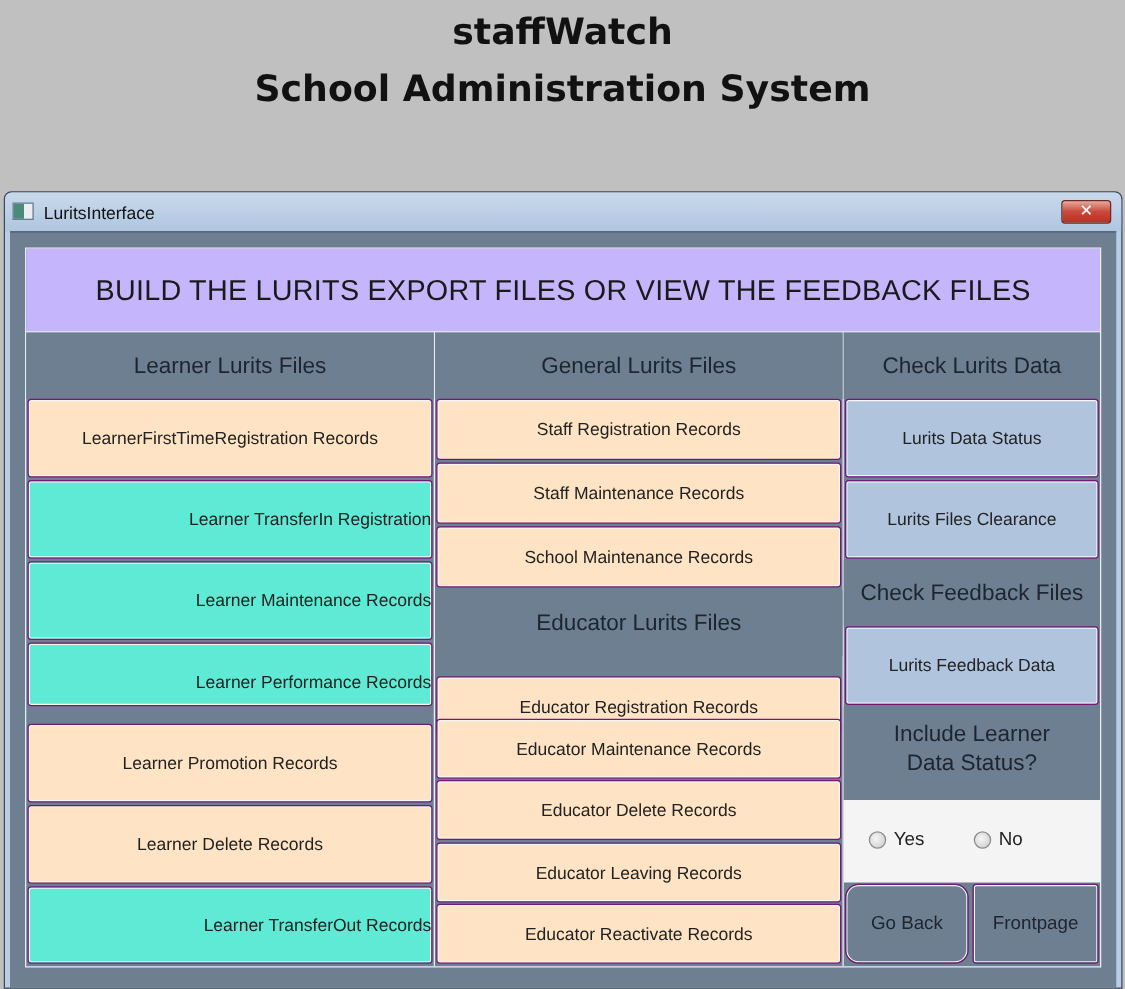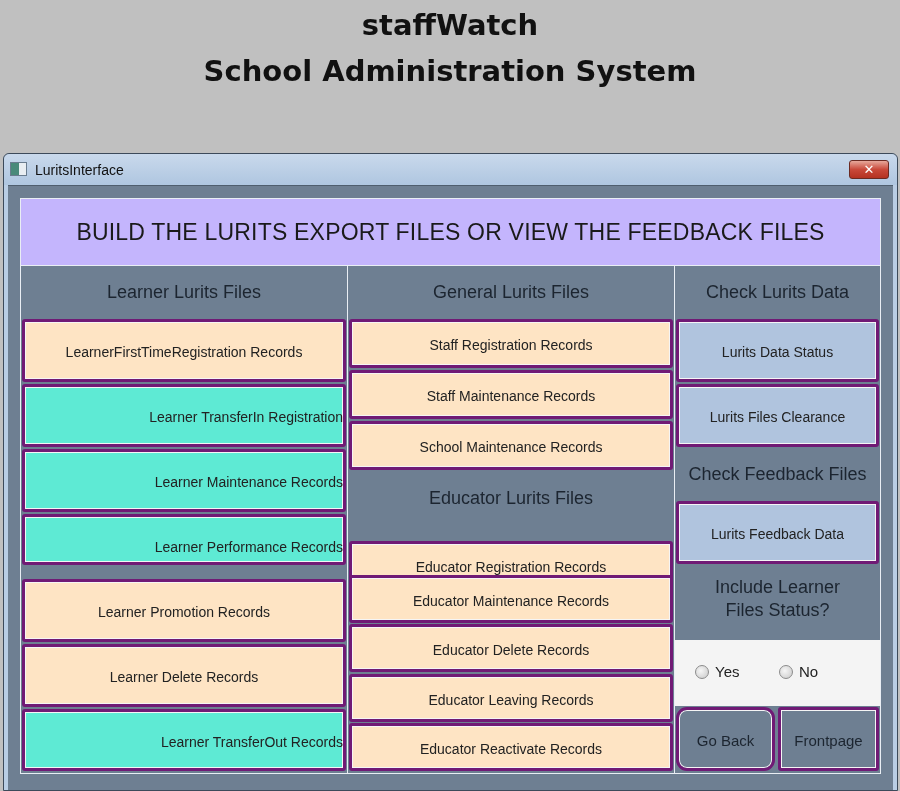--- a/index.html
+++ b/index.html
@@ -19,21 +19,21 @@
 
   .banner { position: absolute; left: 0; top: 0; width: 859px; height: 67px; background: #c4b5fd; border-bottom: 1px solid #e9eef4; text-align: center; line-height: 67px; font-size: 23px; color: #1a1a1a; font-family: "Liberation Sans", sans-serif; letter-spacing: 0.2px; }
 
   .col { position: absolute; top: 67px; height: 507px; }
   .col-left { left: 0; width: 327px; border-right: 1px solid #e9eef4; }
   .col-mid { left: 327px; width: 327px; border-right: 1px solid #e9eef4; }
   .col-right { left: 654px; width: 205px; }
 
   .col-header { background: #6e7f92; text-align: center; color: #1c2530; font-size: 18px; font-family: "Liberation Sans", sans-serif; }
 
-  .btn { display: block; position: absolute; left: 1px; right: 1px; border: 3px solid #701a75; border-radius: 3px; text-align: center; font-size: 14px; color: #222; font-family: "Liberation Sans", sans-serif; cursor: pointer; box-shadow: inset 0 0 0 1px #f5f5f5; }
+  .btn { display: block; position: absolute; left: 1px; right: 1px; border: 1px solid #701a75; border-radius: 3px; text-align: center; font-size: 14px; color: #222; font-family: "Liberation Sans", sans-serif; cursor: pointer; box-shadow: inset 0 0 0 1px #f5f5f5; }
   .btn.light { background: #fee4c4; }
   .btn.tan { background: #5eead4; text-align: right; }
   .btn.blue { background: #b0c4de; }
   .btn.slate { background: #6e7f92; color: #1c2530; font-size: 15px; }
 
   .radio-area { position: absolute; left: 0; top: 374px; width: 205px; height: 66px; background: #f4f4f4; }
   .radio { position: absolute; top: 23px; display: flex; align-items: center; font-size: 15px; color: #222; font-family: "Liberation Sans", sans-serif; cursor: pointer; }
   .radio .dot { width: 14px; height: 14px; border-radius: 50%; border: 1px solid #8c8c8c; background: radial-gradient(circle at 40% 40%, #f6f6f6, #c8c8c8); margin-right: 6px; }
 </style>
 </head>
@@ -80,21 +80,21 @@
       </div>
 
       <div class="col col-right">
         <div class="col-header" style="height:53px;line-height:53px;">Check Lurits Data</div>
         <div class="btn blue" style="top:53px;height:63px;line-height:61px;">Lurits Data Status</div>
         <div class="btn blue" style="top:118px;height:63px;line-height:61px;">Lurits Files Clearance</div>
         <div class="col-header" style="position:absolute;left:0;right:0;top:182px;height:53px;line-height:53px;">Check Feedback Files</div>
         <div class="btn blue" style="top:235px;height:63px;line-height:61px;">Lurits Feedback Data</div>
         <div class="col-header" style="position:absolute;left:0;right:0;top:300px;height:74px;padding-top:10px;line-height:23px;">
           <div>Include Learner</div>
-          <div>Files Status?</div>
+          <div>Data Status?</div>
         </div>
         <div class="radio-area">
           <div class="radio" style="left:20px;">
             <span class="dot"></span>
             <span>Yes</span>
           </div>
           <div class="radio" style="left:104px;">
             <span class="dot"></span>
             <span>No</span>
           </div>

